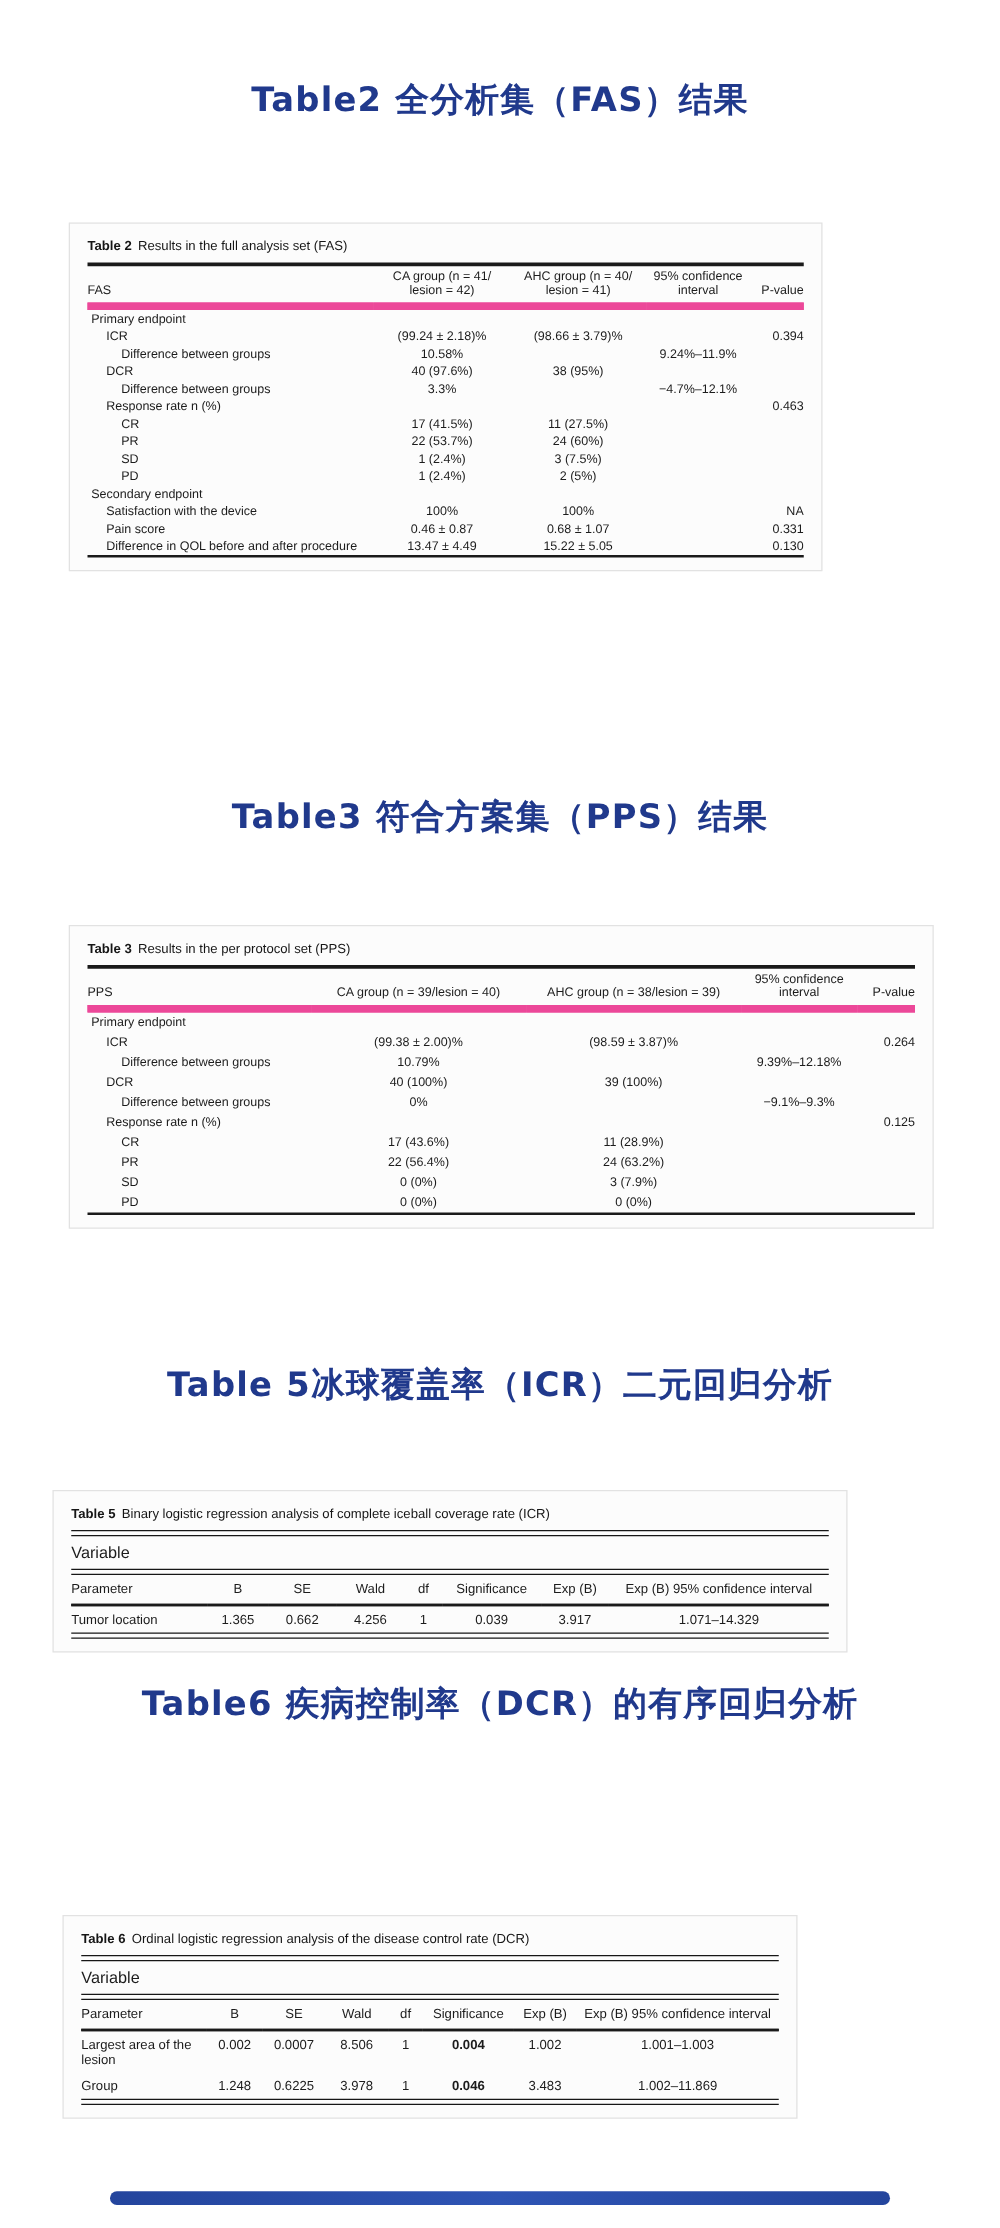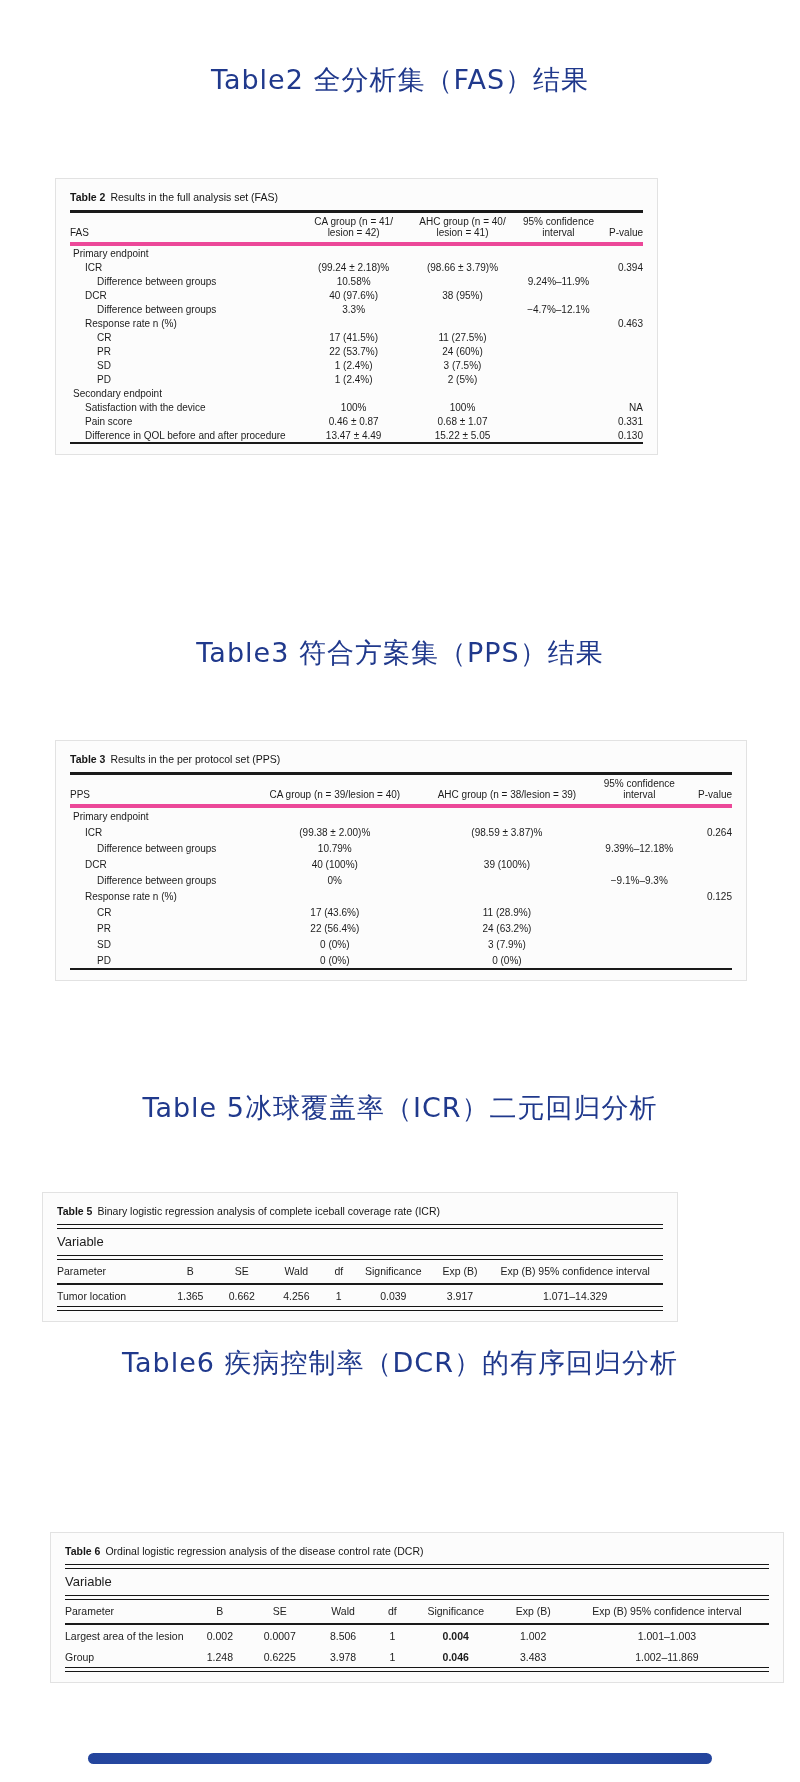--- a/index.html
+++ b/index.html
@@ -1,51 +1,51 @@
 <!DOCTYPE html>
 <html><head>
 <meta charset="utf-8">
 <style>
   html,body{margin:0;padding:0;background:#ffffff;}
   body{width:800px;height:1782px;position:relative;font-family:"Liberation Sans",sans-serif;overflow:hidden;}
 
   .heading{
     position:absolute;left:0;width:100%;text-align:center;
-    color:#20398c;font-weight:normal;font-size:27px;letter-spacing:1px;
+    color:#20398c;font-weight:bold;font-size:27px;letter-spacing:1px;
     font-family:"DejaVu Sans","Liberation Sans",sans-serif;
   }
   #h-t2{top:44px;}
   #h-t3{top:617px;}
   #h-t5{top:1072px;}
   #h-t6{top:1327px;}
 
   .scan{
     position:absolute;background:#fcfcfc;border:1px solid #e2e2e2;
     box-sizing:border-box;padding:12px 14px 10px;color:#1f1f1f;
   }
   #scan-fas{top:178px;left:55px;width:603px;}
   #scan-pps{top:740px;left:55px;width:692px;}
   #scan-icr{top:1192px;left:42px;width:636px;}
-  #scan-dcr{top:1532px;left:50px;width:734px;}
+  #scan-dcr{top:1532px;left:50px;width:588px;}
 
   .caption{font-size:10.5px;margin:0 0 7px 0;color:#161616;}
   .caption b{margin-right:5px;}
 
   .rule{width:100%;}
   .rule-heavy{border-top:3px solid #1a1a1a;}
   .rule-mid{border-top:2px solid #1a1a1a;}
   .rule-double{height:3px;border-top:1.5px solid #161616;border-bottom:1.5px solid #161616;}
 
   table{width:100%;border-collapse:collapse;table-layout:fixed;}
   .clin{font-size:10px;}
   .reg{font-size:10.5px;}
 
   th,td{padding:1.5px 0;vertical-align:top;font-weight:normal;color:#1c1c1c;overflow:hidden;}
   thead th{vertical-align:bottom;padding:3px 0 4px;}
-  .clin thead th{border-bottom:4px solid #ec4899;}
+  .clin thead th{border-bottom:6px solid #ec4899;}
   .reg thead th{border-bottom:2px solid #1a1a1a;padding:5px 0 6px;}
   .reg td{padding:4.5px 0;}
   #scan-pps td{padding:2.5px 0;}
 
   .al{text-align:left;}
   .ac{text-align:center;}
   .ar{text-align:right;}
   .bold{font-weight:bold;}
 
   .variable-row{font-size:13px;padding:5px 0 6px;color:#1c1c1c;}

